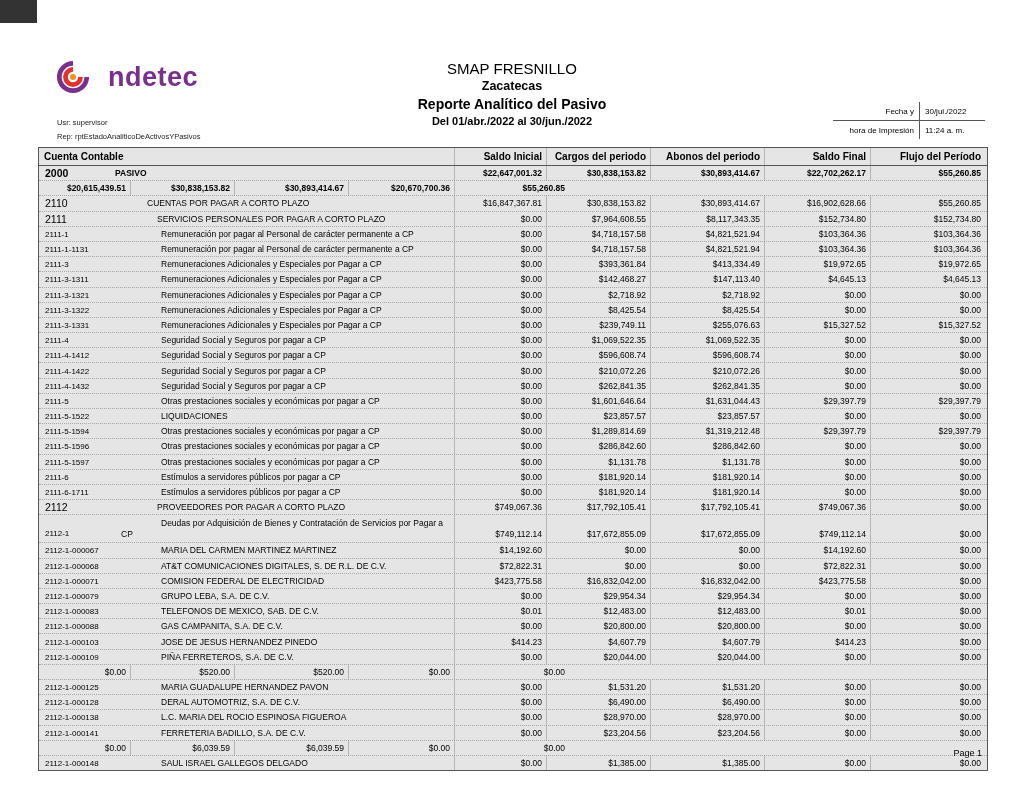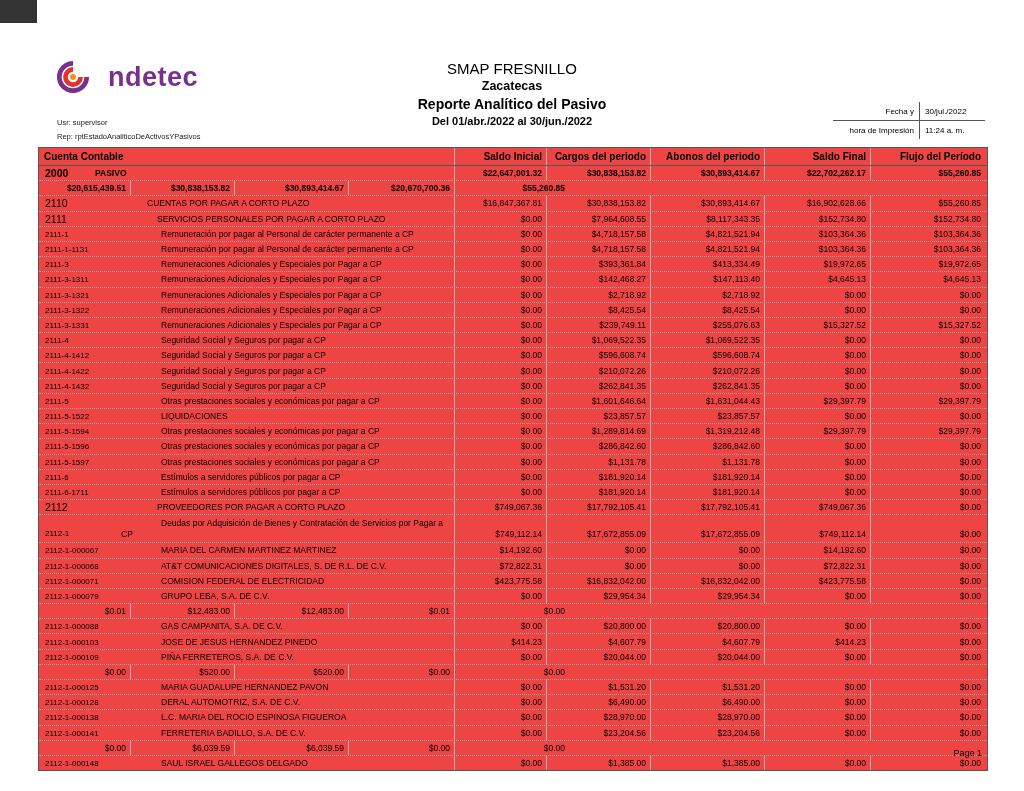--- a/index.html
+++ b/index.html
@@ -23,37 +23,37 @@
   .usr-block{position:absolute;left:57px;top:116px;font-size:7.5px;line-height:1.9;color:#222}
 
   .print-info{position:absolute;right:39px;top:102px;font-size:8px;width:152px}
   .pi-row{display:flex;align-items:stretch;height:18px}
   .pi-top{border-bottom:1px solid #555}
   .pi-label{flex:1;display:flex;align-items:center;justify-content:flex-end;text-align:right;
     padding-right:5px;border-right:1px solid #555}
   .pi-value{width:60px;display:flex;align-items:center;padding-left:5px}
 
   
-  .report-table{position:absolute;left:38px;top:147px;width:948px;border:1px solid #555;background:#ef4444}
+  .report-table{position:absolute;left:38px;top:147px;width:948px;border:1px solid #555;background:#e5e5e5}
   .trow{display:flex;align-items:center;height:14.2px;border-bottom:1px dotted #a8a8a8;font-size:8.5px}
   .trow:last-child{border-bottom:none}
   .thead{height:17px;border-bottom:1px solid #555;font-weight:bold;font-size:10px}
   .cell{height:100%;display:flex;align-items:center;border-right:1px solid #b5b5b5;box-sizing:border-box}
   .cell:last-child{border-right:none}
   .acct{width:416px;position:relative}
   .c0{width:92px}.c1{width:104px}.c2{width:114px}.c3{width:106px}.c4{width:114px}
   .num{justify-content:flex-end;padding-right:4px;white-space:nowrap}
   .hleft{padding-left:5px}
   .hnum{justify-content:flex-end;padding-right:4px}
 
   .code{position:absolute;left:6px;top:50%;transform:translateY(-50%);font-size:8px;white-space:nowrap}
   .total{font-weight:bold}
   .total .code,.section .code{font-size:10.5px}
   .name{display:block;white-space:nowrap;font-size:8.5px}
-  .lvl0{margin-left:56px}
+  .lvl0{margin-left:76px}
   .lvl1{margin-left:92px}
   .lvl2{margin-left:108px}
   .lvl3{margin-left:118px}
   .lvl4{margin-left:122px}
 
   .trow.wrap{height:27px}
   .trow.wrap .name{white-space:normal;margin-left:82px;text-indent:40px;line-height:1.3;width:330px}
   .trow.wrap .code{top:auto;bottom:4px;transform:none}
   .trow.wrap .cell.num{align-items:flex-end;padding-bottom:3px}
 
@@ -404,20 +404,24 @@
           <span class="code">2112-1-000079</span>
           <span class="name lvl4">GRUPO LEBA, S.A. DE C.V.</span>
         </div>
         <div class="cell num c0">$0.00</div>
         <div class="cell num c1">$29,954.34</div>
         <div class="cell num c2">$29,954.34</div>
         <div class="cell num c3">$0.00</div>
         <div class="cell num c4">$0.00</div>
       </div>
       <div class="trow detail">
+        <div class="cell acct">
+          <span class="code">2112-1-000083</span>
+          <span class="name lvl4">TELEFONOS DE MEXICO, SAB. DE C.V.</span>
+        </div>
         <div class="cell num c0">$0.01</div>
         <div class="cell num c1">$12,483.00</div>
         <div class="cell num c2">$12,483.00</div>
         <div class="cell num c3">$0.01</div>
         <div class="cell num c4">$0.00</div>
       </div>
       <div class="trow detail">
         <div class="cell acct">
           <span class="code">2112-1-000088</span>
           <span class="name lvl4">GAS CAMPANITA, S.A. DE C.V.</span>

